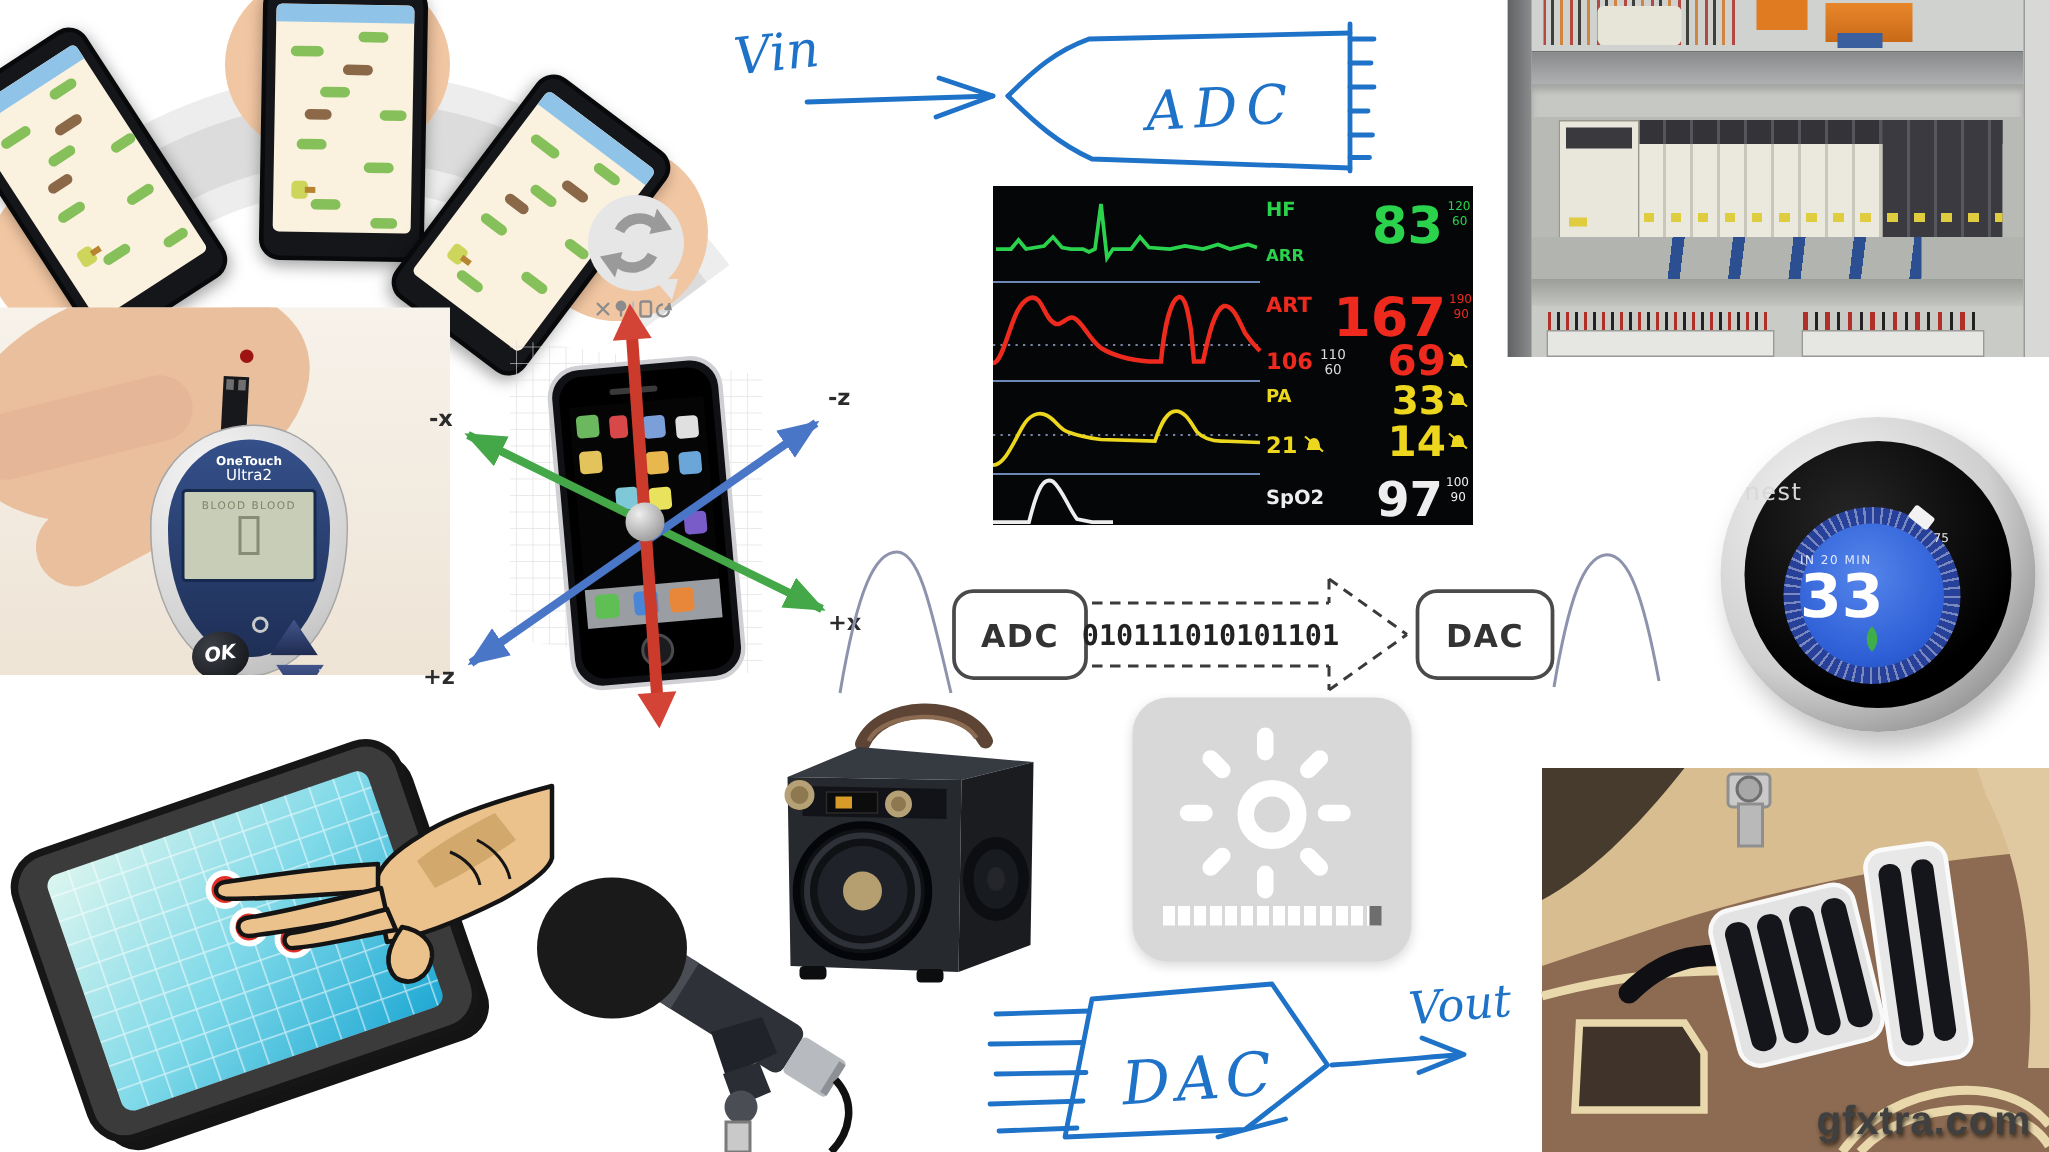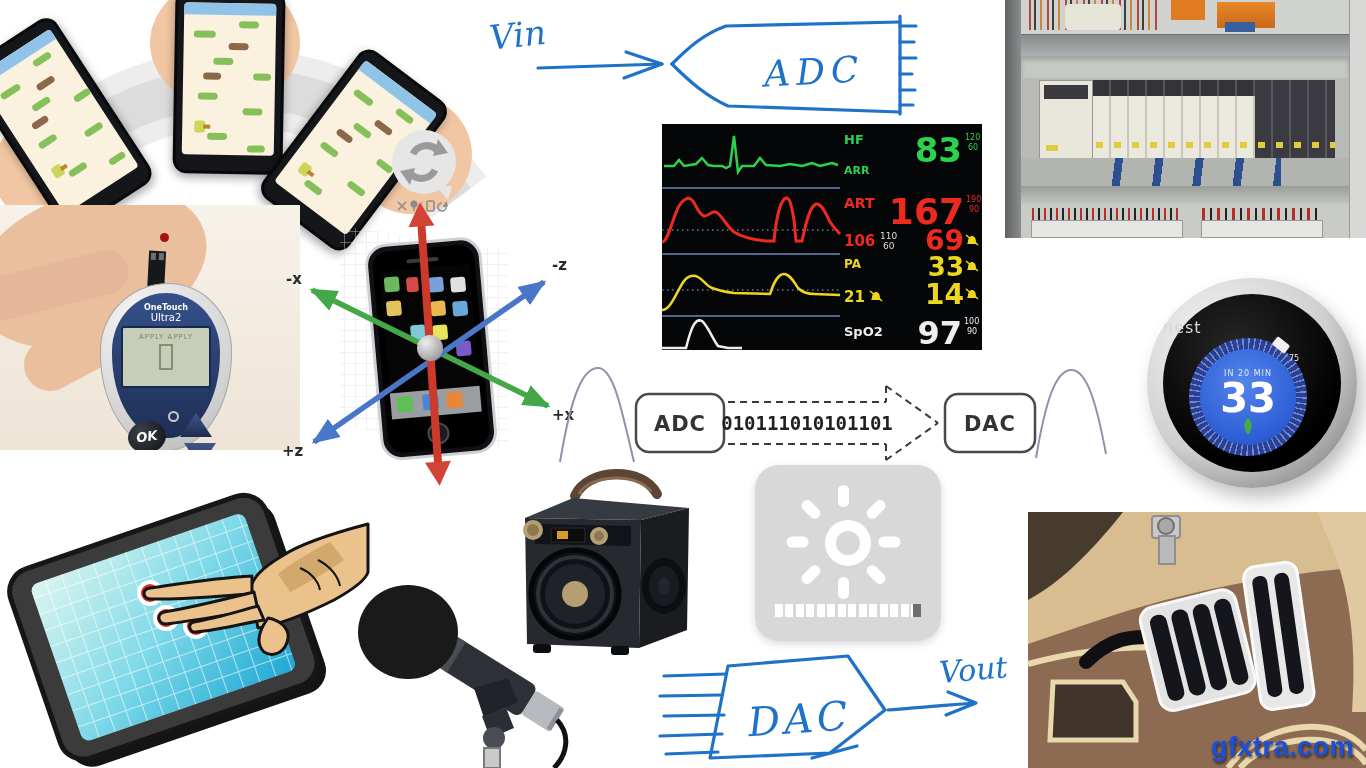--- a/index.html
+++ b/index.html
@@ -23,21 +23,21 @@
   
   .nest-body{position:absolute;left:1147px;top:278px;width:210px;height:210px;border-radius:50%;
     background:radial-gradient(circle at 35% 32%,#f7f7f7,#cfcfcf 55%,#909090 82%,#d9d9d9 96%);
     box-shadow:6px 10px 18px rgba(0,0,0,.25)}
   .nest-face{position:absolute;inset:16px;border-radius:50%;background:radial-gradient(circle at 40% 30%,#262626,#000 70%)}
   .nest-brand{position:absolute;top:24px;width:100%;color:#d8d8d8;font-size:16px;letter-spacing:1px}
   .nest-dial{position:absolute;left:26px;top:44px;width:118px;height:118px;border-radius:50%;
     background:#27409a}
   .nest-ticks{position:absolute;inset:0;border-radius:50%;
     background:repeating-conic-gradient(rgba(255,255,255,.38) 0deg 1.6deg,rgba(0,0,0,0) 1.6deg 6deg)}
-  .nest-dial-inner{position:absolute;inset:11px;border-radius:50%;text-align:center;color:#fff;
+  .nest-dial-inner{position:absolute;inset:11px;border-radius:50%;text-align:left;color:#fff;
     background:radial-gradient(circle at 45% 35%,#5585ea,#2d5ed6 70%,#2149ad)}
   .nest-status{margin-top:20px;font-size:8px;letter-spacing:1px;color:#dfe8ff}
   .nest-temp{font-size:40px;font-weight:bold;line-height:40px}
   .nest-leaf{width:12px;height:12px;margin:2px auto 0;background:#3fae4a;border-radius:0 100% 0 100%;transform:rotate(45deg)}
   .nest-marker{position:absolute;left:84px;top:2px;width:16px;height:10px;background:#f2f2f2;transform:rotate(38deg);border-radius:2px}
   .nest-target{position:absolute;left:100px;top:16px;color:#e8e8e8;font-size:8px}
 
   
   .glucose{position:absolute;left:0;top:205px;width:300px;height:245px;overflow:hidden;
     background:linear-gradient(#f7f2ea,#eee4d6)}
@@ -64,21 +64,21 @@
   
   .bright{position:absolute;left:755px;top:465px;width:186px;height:176px;background:#d8d8d8;
     border-radius:24px;box-shadow:0 3px 8px rgba(0,0,0,.15)}
   .sun-ring{position:absolute;left:70px;top:55px;width:24px;height:24px;border:11px solid #fff;border-radius:50%}
   .ray{position:absolute;left:82.5px;top:66px;width:11px;height:22px;border-radius:6px;background:#fff}
   .slider{position:absolute;left:20px;right:20px;bottom:24px;height:13px;
     background:repeating-linear-gradient(90deg,#fff 0 8px,#d8d8d8 8px 10.5px)}
   .slider-end{position:absolute;right:0;top:0;width:8px;height:13px;background:#6e6e6e}
 
   .watermark{position:absolute;right:12px;bottom:5px;font-weight:bold;font-size:27px;
-    font-family:"Liberation Sans","DejaVu Sans",sans-serif;color:#1d4ed8;
+    font-family:"Liberation Sans","DejaVu Sans",sans-serif;color:#404040;
     text-shadow:1px 2px 3px rgba(40,30,20,.85);letter-spacing:.5px}
 </style>
 </head>
 <body>
 
 <div id="canvas">
 
   <div class="abs" style="left:0;top:0;width:475px;height:232px">
     <svg class="abs" style="left:0;top:0" width="475" height="232">
       <path d="M20,200 C130,48 345,52 455,200" fill="none" stroke="#d7d7d7" stroke-width="78" opacity=".45"></path>
@@ -241,21 +241,21 @@
     <div class="abs" style="left:160px;top:28px;width:9px;height:9px;background:#9e1410;border-radius:50%"></div>
     <div class="abs" style="left:148px;top:46px;width:17px;height:44px;background:#17181c;transform:rotate(3deg)">
       <div class="abs" style="left:2px;top:2px;width:5px;height:7px;background:#6f6f6f"></div>
       <div class="abs" style="left:10px;top:2px;width:5px;height:7px;background:#6f6f6f"></div>
     </div>
     <div class="meter">
       <div class="meter-face">
         <div class="m-brand1">OneTouch</div>
         <div class="m-brand2">Ultra2</div>
         <div class="lcd">
-          <div class="lcd-msg">APPLY APPLY</div>
+          <div class="lcd-msg">BLOOD BLOOD</div>
           <div class="lcd-strip"></div>
         </div>
         <div class="pwr"></div>
         <div class="ok-btn">OK</div>
 
         <div class="tri-btn tri-up">
             <span class="tri-glyph">▲</span>
           </div>
         <div class="tri-btn tri-down">
             <span class="tri-glyph">▼</span>

